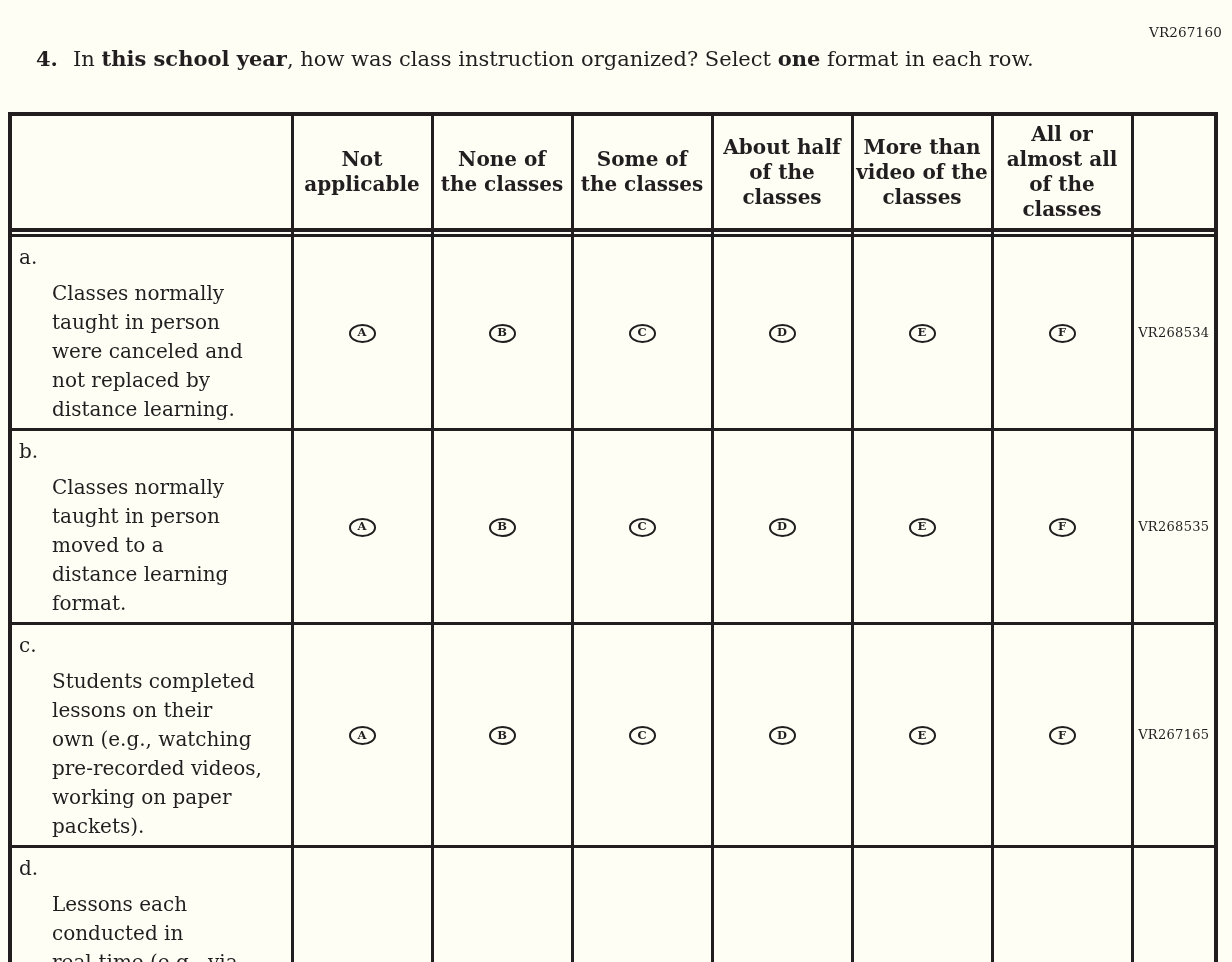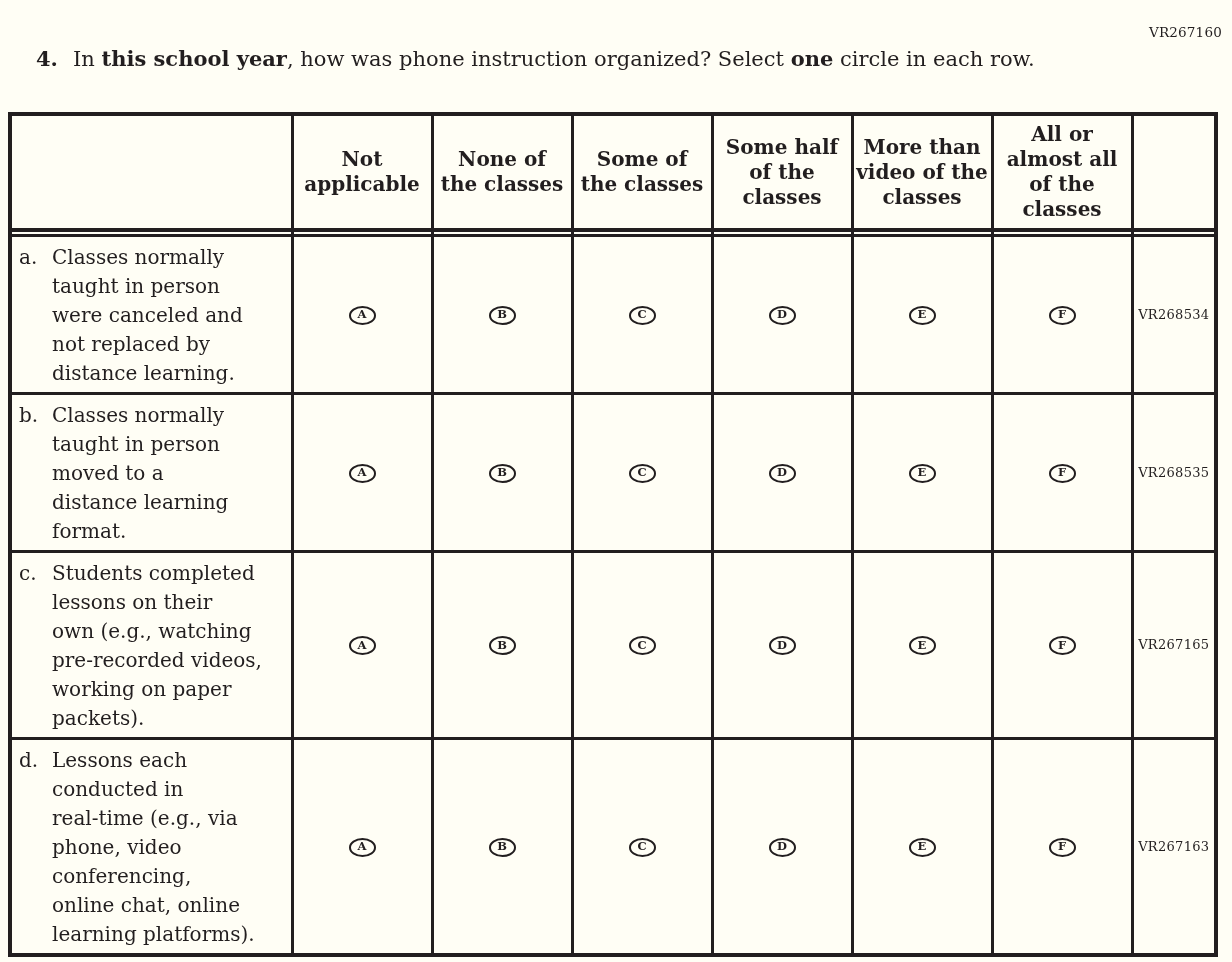--- a/index.html
+++ b/index.html
@@ -85,20 +85,21 @@
     width: 33px;
     flex: 0 0 33px;
     font-size: 20px;
     line-height: 29px;
   }
   .rt {
     display: inline-block;
     font-size: 20px;
     line-height: 29px;
     white-space: pre-line;
+    margin-top: 36px;
   }
 
   
   td.opt { text-align: center; }
   .bubble {
     display: inline-flex;
     align-items: center;
     justify-content: center;
     width: 27px;
     height: 19px;
@@ -122,21 +123,21 @@
   tr.r-b td { height: 149px; }
   tr.r-c td { height: 178px; }
   tr.r-d td { height: 207px; }
 </style>
 </head>
 <body>
 
 <div class="page-code">VR267160</div>
 
 <div class="question">
-  <span class="qnum">4.</span><span>In </span><span class="b">this school year</span><span>, how was phone instruction organized? Select </span><span class="b">one</span><span> circle in each row.</span>
+  <span class="qnum">4.</span><span>In </span><span class="b">this school year</span><span>, how was class instruction organized? Select </span><span class="b">one</span><span> format in each row.</span>
 </div>
 
 <table class="grid">
   <colgroup>
     <col class="c-stem">
     <col class="c-opt">
       <col class="c-opt">
       <col class="c-opt">
       <col class="c-opt">
       <col class="c-opt">
@@ -145,21 +146,21 @@
   </colgroup>
   <thead>
     <tr>
       <th></th>
       <th>Not
 applicable</th>
       <th>None of
 the classes</th>
       <th>Some of
 the classes</th>
-      <th>Some half
+      <th>About half
 of the
 classes</th>
       <th>More than
 video of the
 classes</th>
       <th>All or
 almost all
 of the
 classes</th>
       <th></th>

